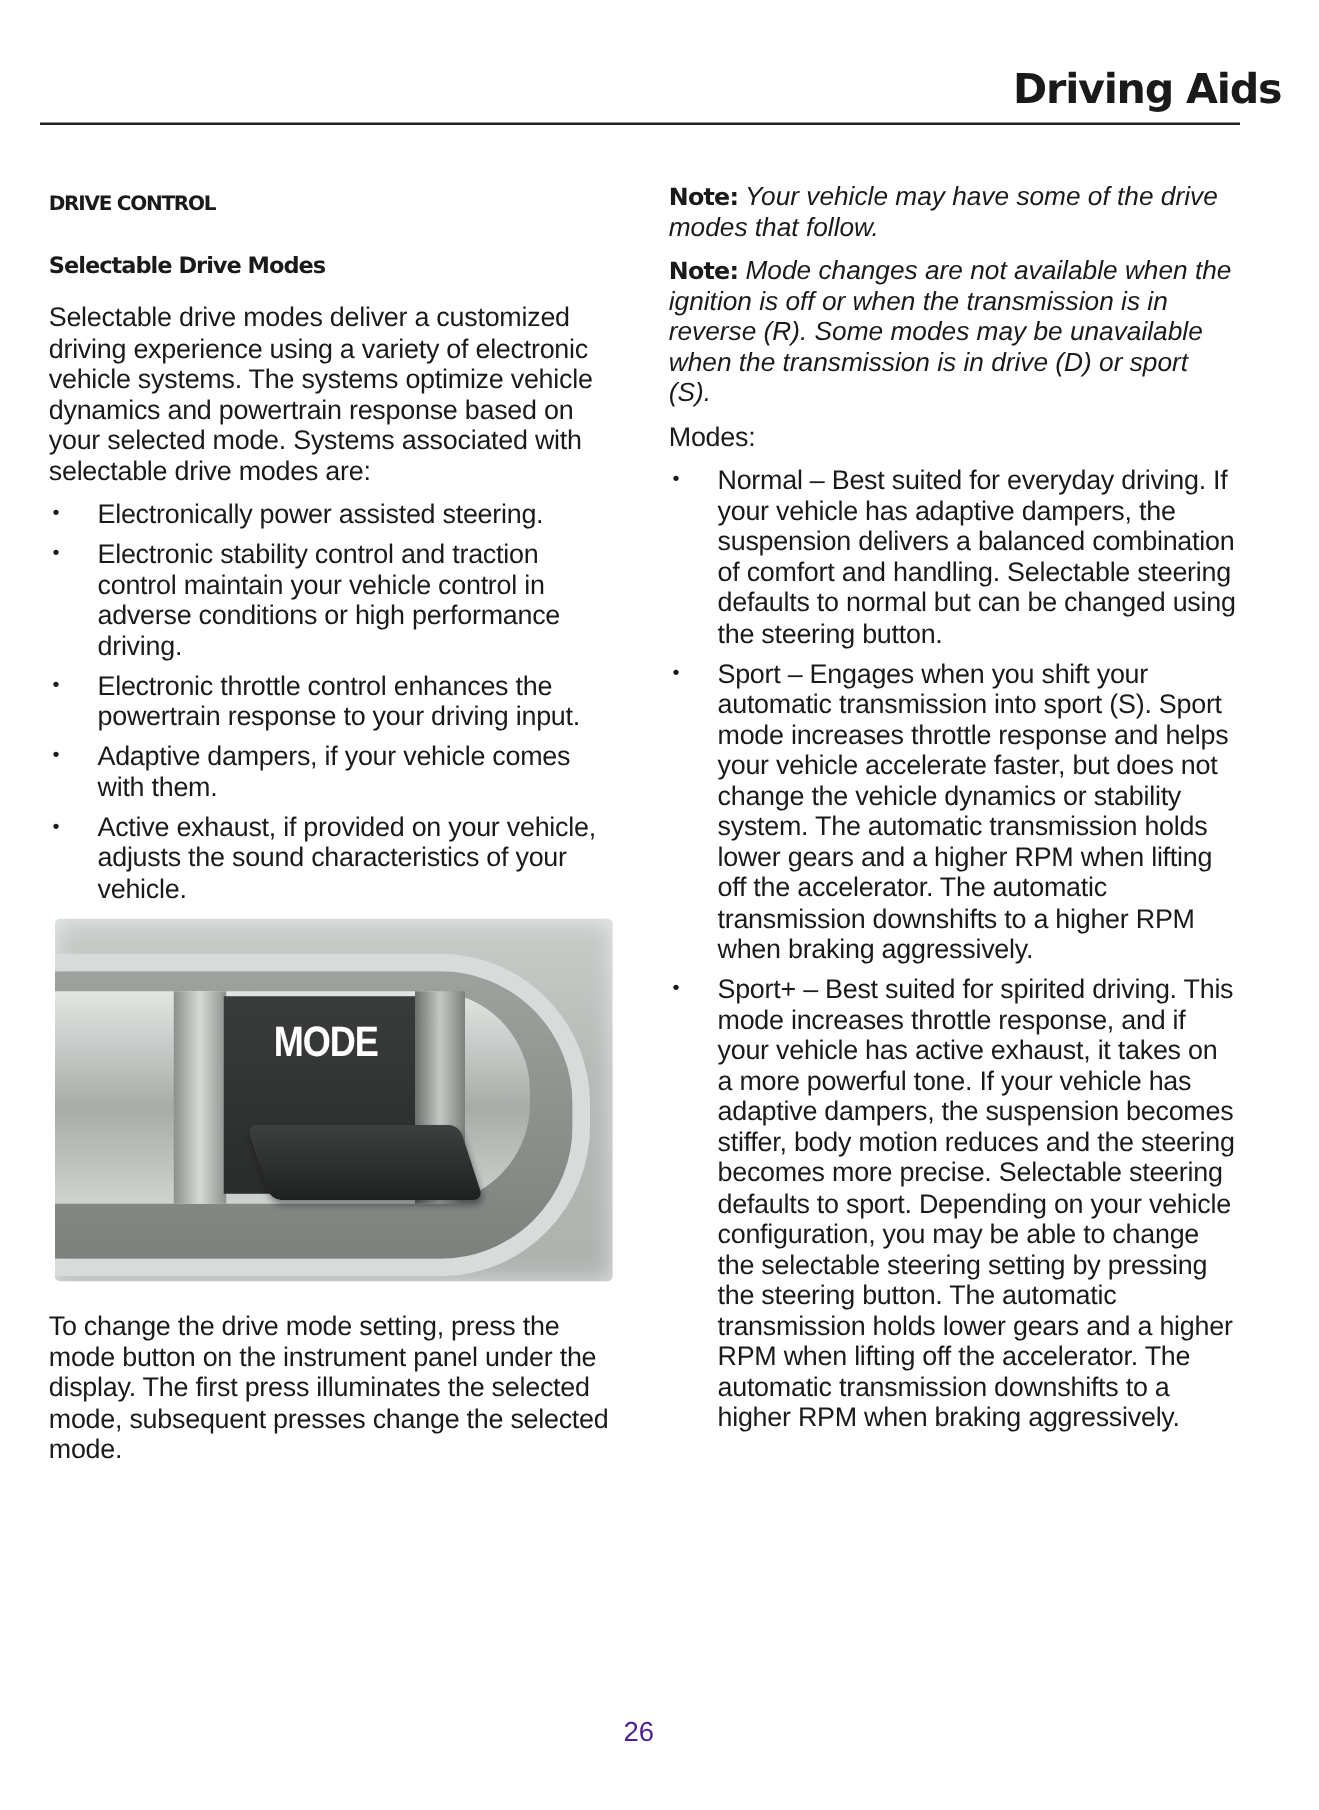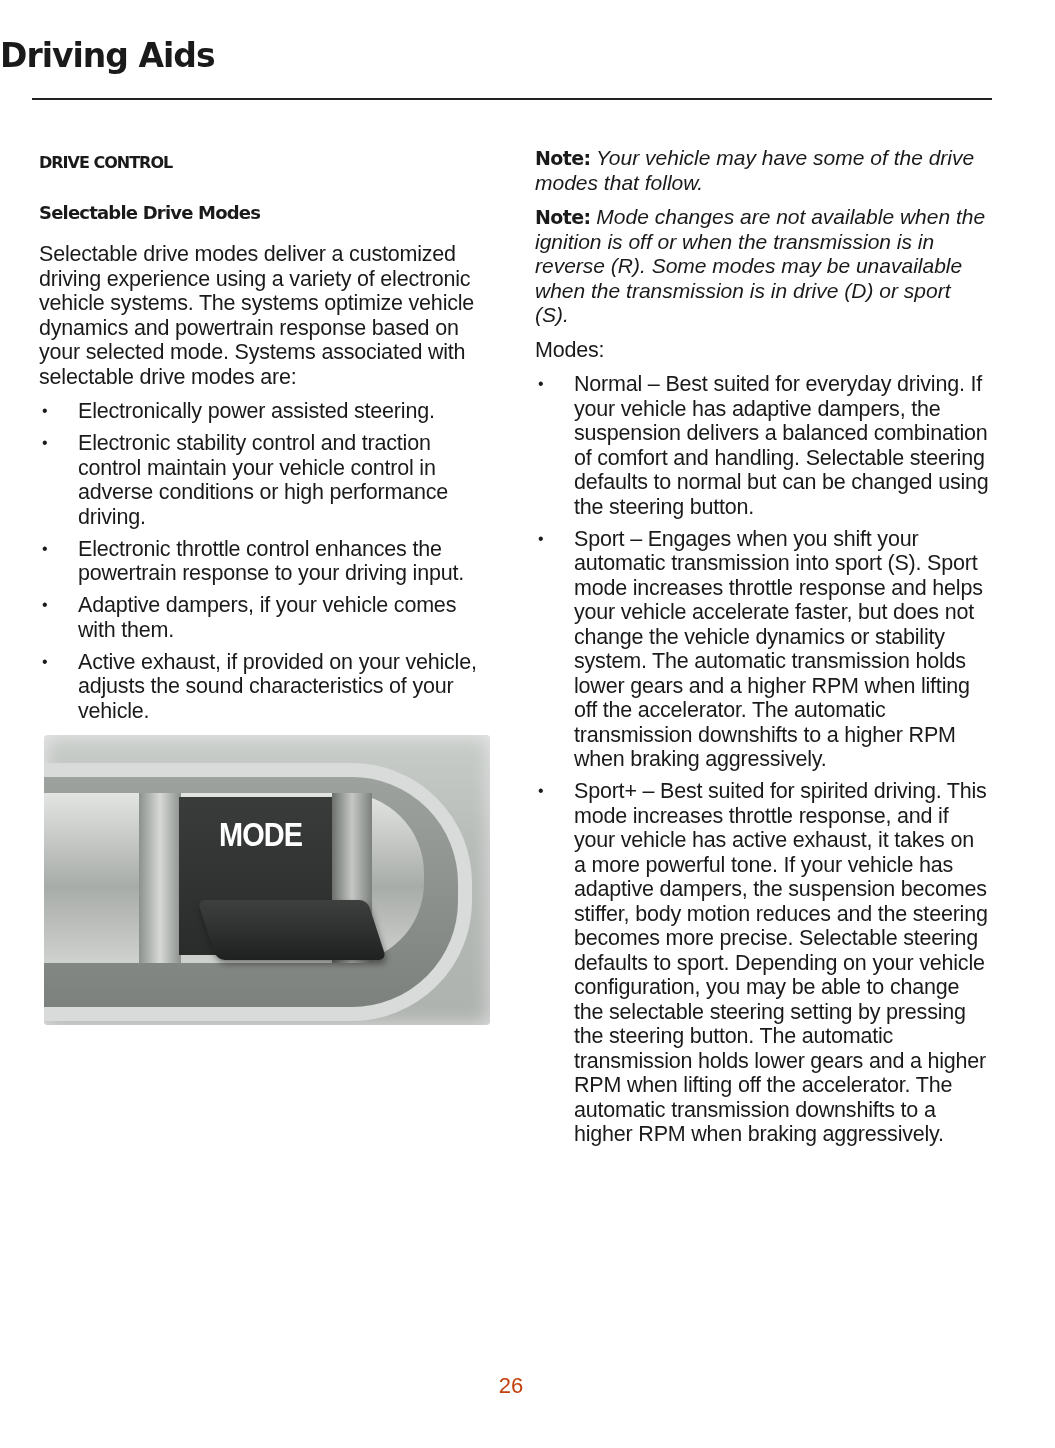--- a/index.html
+++ b/index.html
@@ -1,21 +1,21 @@
 <!DOCTYPE html>
 <html><head>
   <meta charset="utf-8">
   <style>
     html, body { margin: 0; padding: 0; background: #ffffff; }
     body {
       width: 1055px; height: 1448px; position: relative; overflow: hidden;
       font-family: "Liberation Sans", sans-serif; color: #1a1a1a;
     }
     .page-title {
-      position: absolute; left: 0; top: 36px; width: 1025px; text-align: left;
+      position: absolute; left: 0; top: 51px; width: 1025px; text-align: right;
       font-family: "DejaVu Sans", sans-serif; font-weight: bold; font-size: 33px;
       letter-spacing: -1px; color: #1a1a1a;
     }
     .rule {
       position: absolute; left: 32px; top: 98px; width: 960px; height: 2px; background: #222;
     }
     .col { position: absolute; top: 146px; }
     .col-left { left: 39px; width: 460px; }
     .col-right { left: 535px; width: 455px; top: 146px; }
     .h1 {
@@ -78,21 +78,21 @@
       transform: scaleX(0.85); transform-origin: left;
     }
     .fig-tab {
       position: absolute; left: 163px; top: 165px; width: 170px; height: 60px;
       background: linear-gradient(180deg, #3e403f, #1f2020); border-radius: 8px;
       transform: skewX(18deg);
       box-shadow: 0 4px 6px rgba(0,0,0,0.4);
     }
     .page-number {
       position: absolute; left: 0; top: 1373px; width: 1022px; text-align: center; font-size: 22px;
-      color: #c2410c;
+      color: #4c1d95;
     }
   </style>
 </head>
 <body>
 
 <div class="page-title">Driving Aids</div>
 <div class="rule"></div>
 
 <div class="col col-left">
   <div class="h1">DRIVE CONTROL</div>
@@ -107,20 +107,21 @@
   </ul>
   <div class="figure">
     <div class="fig-rim"></div>
     <div class="fig-cyl"></div>
     <div class="fig-band-l"></div>
     <div class="fig-button"></div>
     <div class="fig-band-r"></div>
     <div class="fig-label">MODE</div>
     <div class="fig-tab"></div>
   </div>
+  <p class="p">To change the drive mode setting, press the mode button on the instrument panel under the display. The first press illuminates the selected mode, subsequent presses change the selected mode.</p>
 </div>
 
 <div class="col col-right">
   <p class="note"><span class="lab">Note:</span><span class="txt"> Your vehicle may have some of the drive modes that follow.</span></p>
   <p class="note"><span class="lab">Note:</span><span class="txt"> Mode changes are not available when the ignition is off or when the transmission is in reverse (R). Some modes may be unavailable when the transmission is in drive (D) or sport (S).</span></p>
   <p class="p">Modes:</p>
   <ul class="bul">
     <li><span class="dot">•</span><span>Normal – Best suited for everyday driving. If your vehicle has adaptive dampers, the suspension delivers a balanced combination of comfort and handling. Selectable steering defaults to normal but can be changed using the steering button.</span></li>
     <li><span class="dot">•</span><span>Sport – Engages when you shift your automatic transmission into sport (S). Sport mode increases throttle response and helps your vehicle accelerate faster, but does not change the vehicle dynamics or stability system. The automatic transmission holds lower gears and a higher RPM when lifting off the accelerator. The automatic transmission downshifts to a higher RPM when braking aggressively.</span></li>
     <li><span class="dot">•</span><span>Sport+ – Best suited for spirited driving. This mode increases throttle response, and if your vehicle has active exhaust, it takes on a more powerful tone. If your vehicle has adaptive dampers, the suspension becomes stiffer, body motion reduces and the steering becomes more precise. Selectable steering defaults to sport. Depending on your vehicle configuration, you may be able to change the selectable steering setting by pressing the steering button. The automatic transmission holds lower gears and a higher RPM when lifting off the accelerator. The automatic transmission downshifts to a higher RPM when braking aggressively.</span></li>

